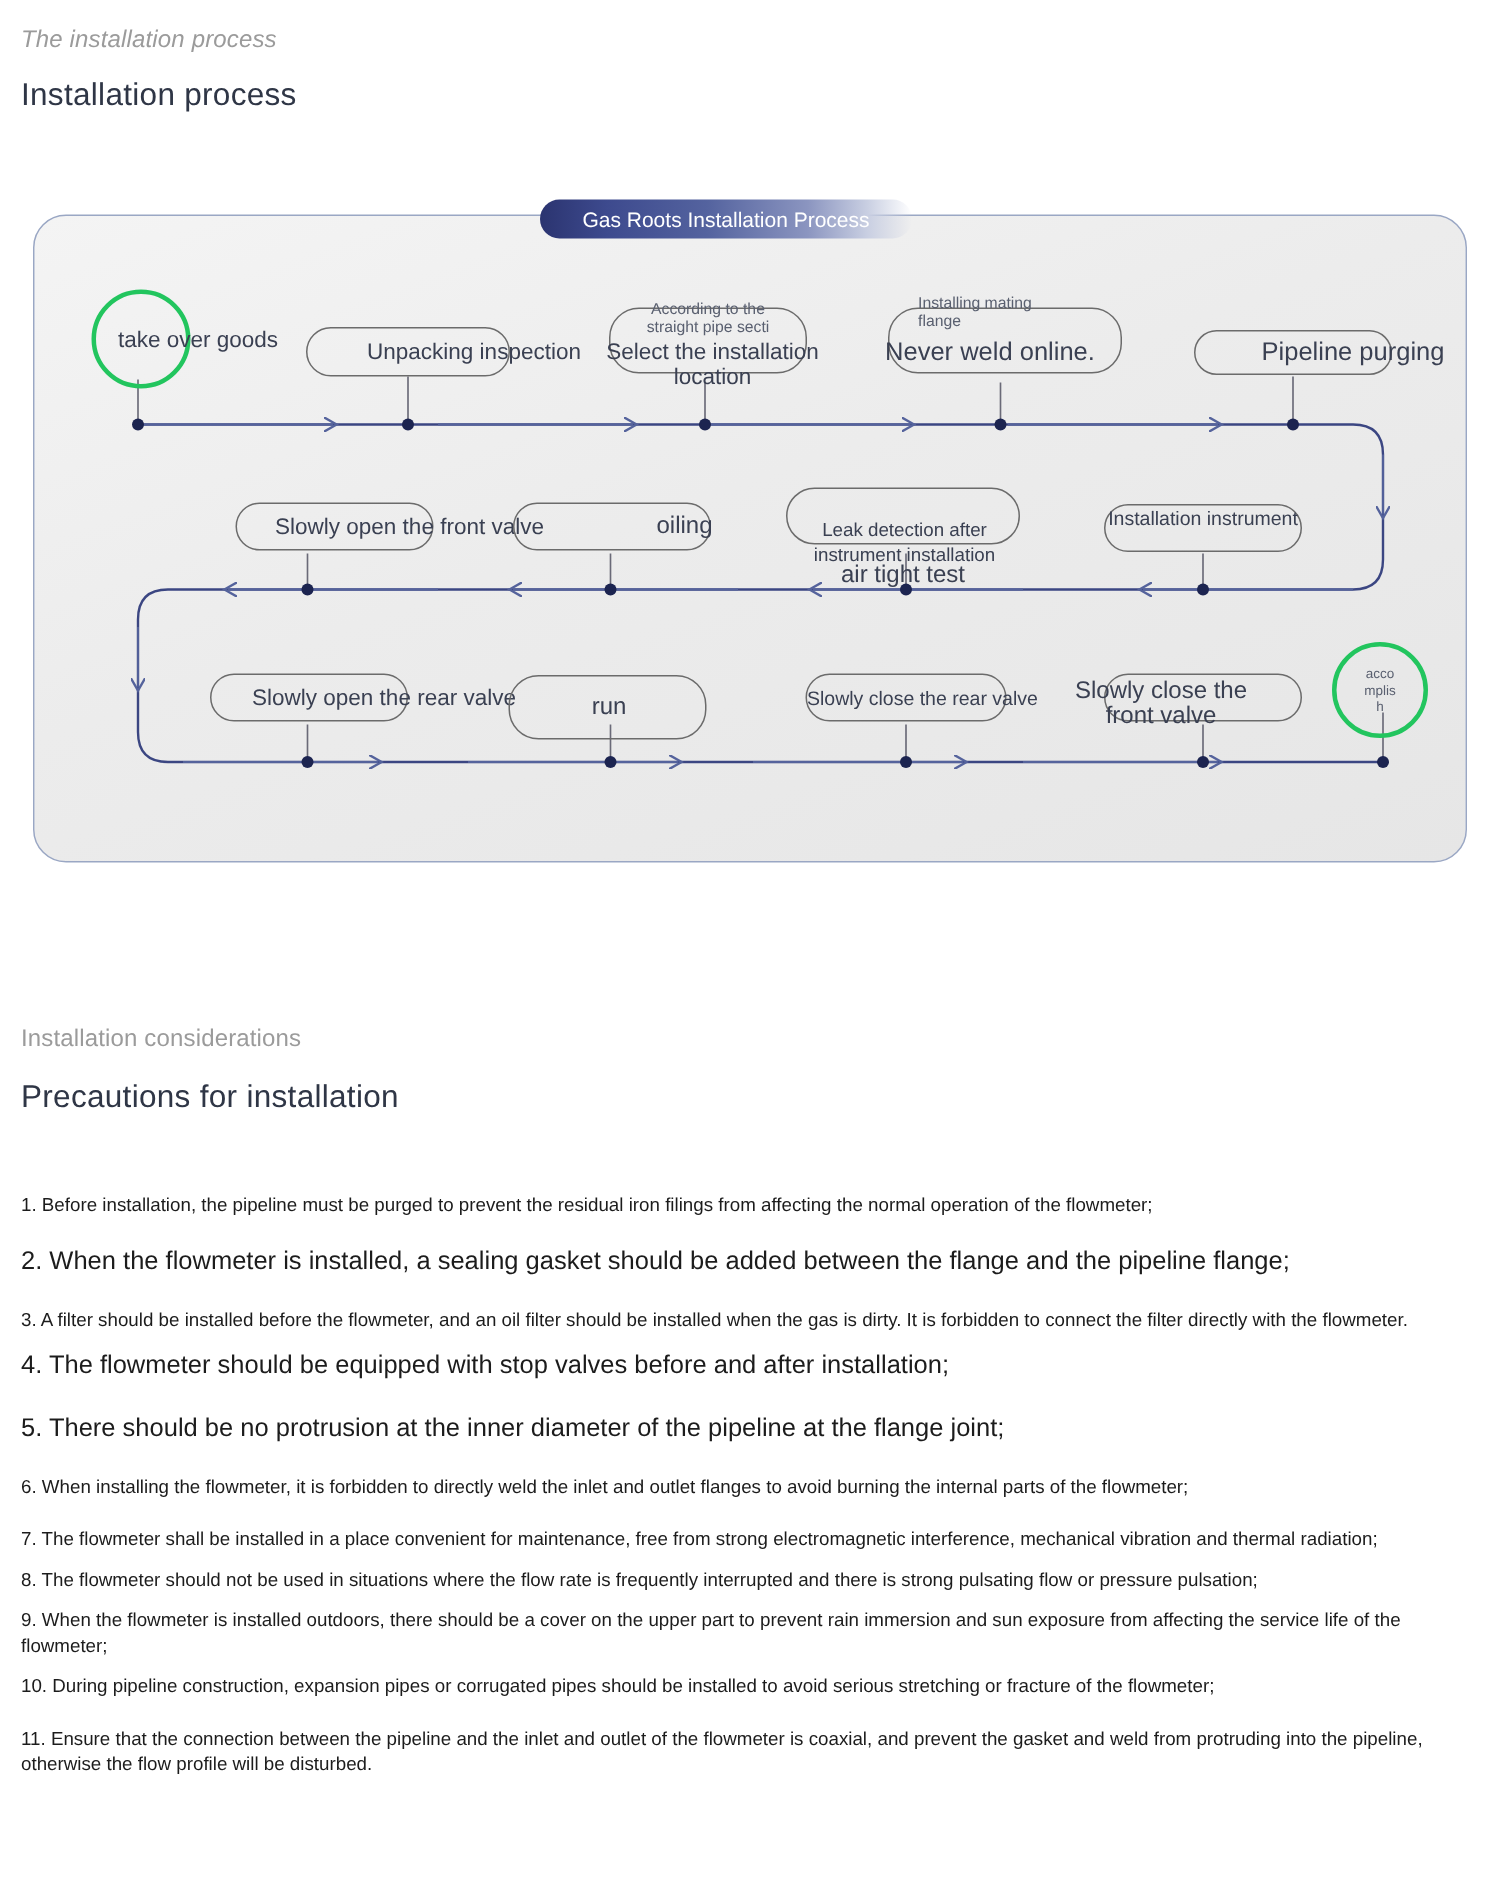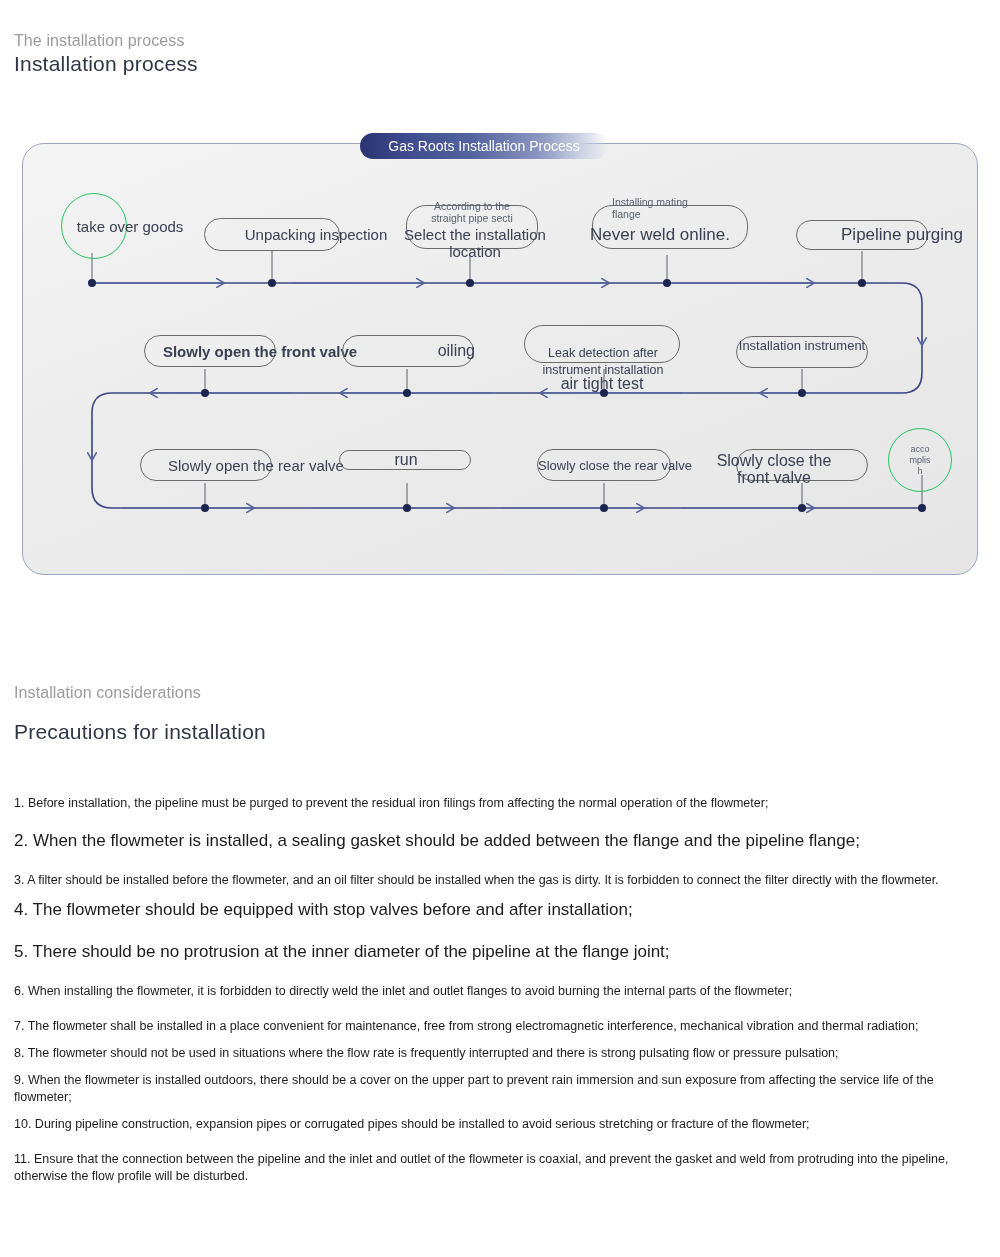--- a/index.html
+++ b/index.html
@@ -25,21 +25,21 @@
     white-space: nowrap;
   }
   .sec-title {
     position: absolute;
     font-size: 21px;
     color: #2f3646;
     letter-spacing: .2px;
     white-space: nowrap;
   }
 
-  #eyebrow-1 { left: 14px; top: 32px; }
+  #eyebrow-1 { left: 14px; top: 18px; font-style: italic; }
   #title-1   { left: 14px; top: 52px; }
   #eyebrow-2 { left: 14px; top: 684px; }
   #title-2   { left: 14px; top: 720px; }
 
   
   #flow-panel {
     position: absolute;
     left: 22px;
     top: 143px;
     width: 956px;
@@ -85,21 +85,21 @@
     display: flex;
     align-items: center;
     justify-content: center;
     text-align: center;
     font-size: 15px;
     color: #3a4052;
     padding: 0 6px;
   }
   .node.circle {
     border-radius: 50%;
-    border: 1px solid #22c55e;
+    border: 3px solid #22c55e;
   }
   .node-main { white-space: nowrap; }
   .node-sub {
     position: absolute;
     font-size: 10.5px;
     color: #5a6070;
     line-height: 11.5px;
     text-align: center;
     white-space: pre-line;
   }
@@ -235,41 +235,41 @@
 
 <div class="node" style="left:592px; top:205px; width:156px; height:44px;"></div>
 <div class="node-sub" style="left:612px; top:197px; width:110px; text-align:left;">Installing mating
 flange</div>
 <div class="node-wrap" style="left:580px; top:226px; width:160px; font-size:17px;">Never weld online.</div>
 
 <div class="node" style="left:796px; top:220px; width:132px; height:30px;">
   <span class="node-main" style="position:absolute; left:20px; width:170px; text-align:center; font-size:17px;">Pipeline purging</span>
 </div>
 
-<div class="node" style="left:144px; top:335px; width:132px; height:32px;font-weight:bold;">
+<div class="node" style="left:157px; top:335px; width:132px; height:32px;">
   <span class="node-main" style="position:absolute; left:5px; width:220px; text-align:center;">Slowly open the front valve</span>
 </div>
 
 <div class="node" style="left:342px; top:335px; width:132px; height:32px;">
   <span class="node-main" style="position:absolute; left:0px; width:132px; text-align:right; font-size:16px;">oiling</span>
 </div>
 
 <div class="node" style="left:524px; top:325px; width:156px; height:38px;"></div>
 <div class="node-wrap" style="left:524px; top:330px; width:156px; font-size:16px;margin-top:45px;">air tight test</div>
 <div class="node-sub" style="left:520px; top:345px; width:166px; font-size:12.5px; line-height:17px; color:#3a4052;">Leak detection after
 instrument installation</div>
 
 <div class="node" style="left:736px; top:336px; width:132px; height:32px;"></div>
 <div class="node-wrap" style="left:736px; top:337px; width:132px; font-size:13px; line-height:17px;">Installation instrument</div>
 
 <div class="node" style="left:140px; top:449px; width:132px; height:32px;">
   <span class="node-main" style="position:absolute; left:5px; width:220px; text-align:center;">Slowly open the rear valve</span>
 </div>
 
-<div class="node" style="left:339px; top:450px; width:132px; height:20px;">
+<div class="node" style="left:339px; top:450px; width:132px; height:43px;">
   <span class="node-main" style="position:absolute; left:0px; width:132px; text-align:center; font-size:16px;">run</span>
 </div>
 
 <div class="node" style="left:537px; top:449px; width:134px; height:32px;">
   <span class="node-main" style="position:absolute; left:0px; width:134px; text-align:center; font-size:13px;">Slowly close the rear valve</span>
 </div>
 
 <div class="node" style="left:736px; top:449px; width:132px; height:32px;"></div>
 <div class="node-wrap" style="left:708px; top:452px; width:132px; font-size:16px; line-height:17px;">Slowly close the front valve</div>
 

